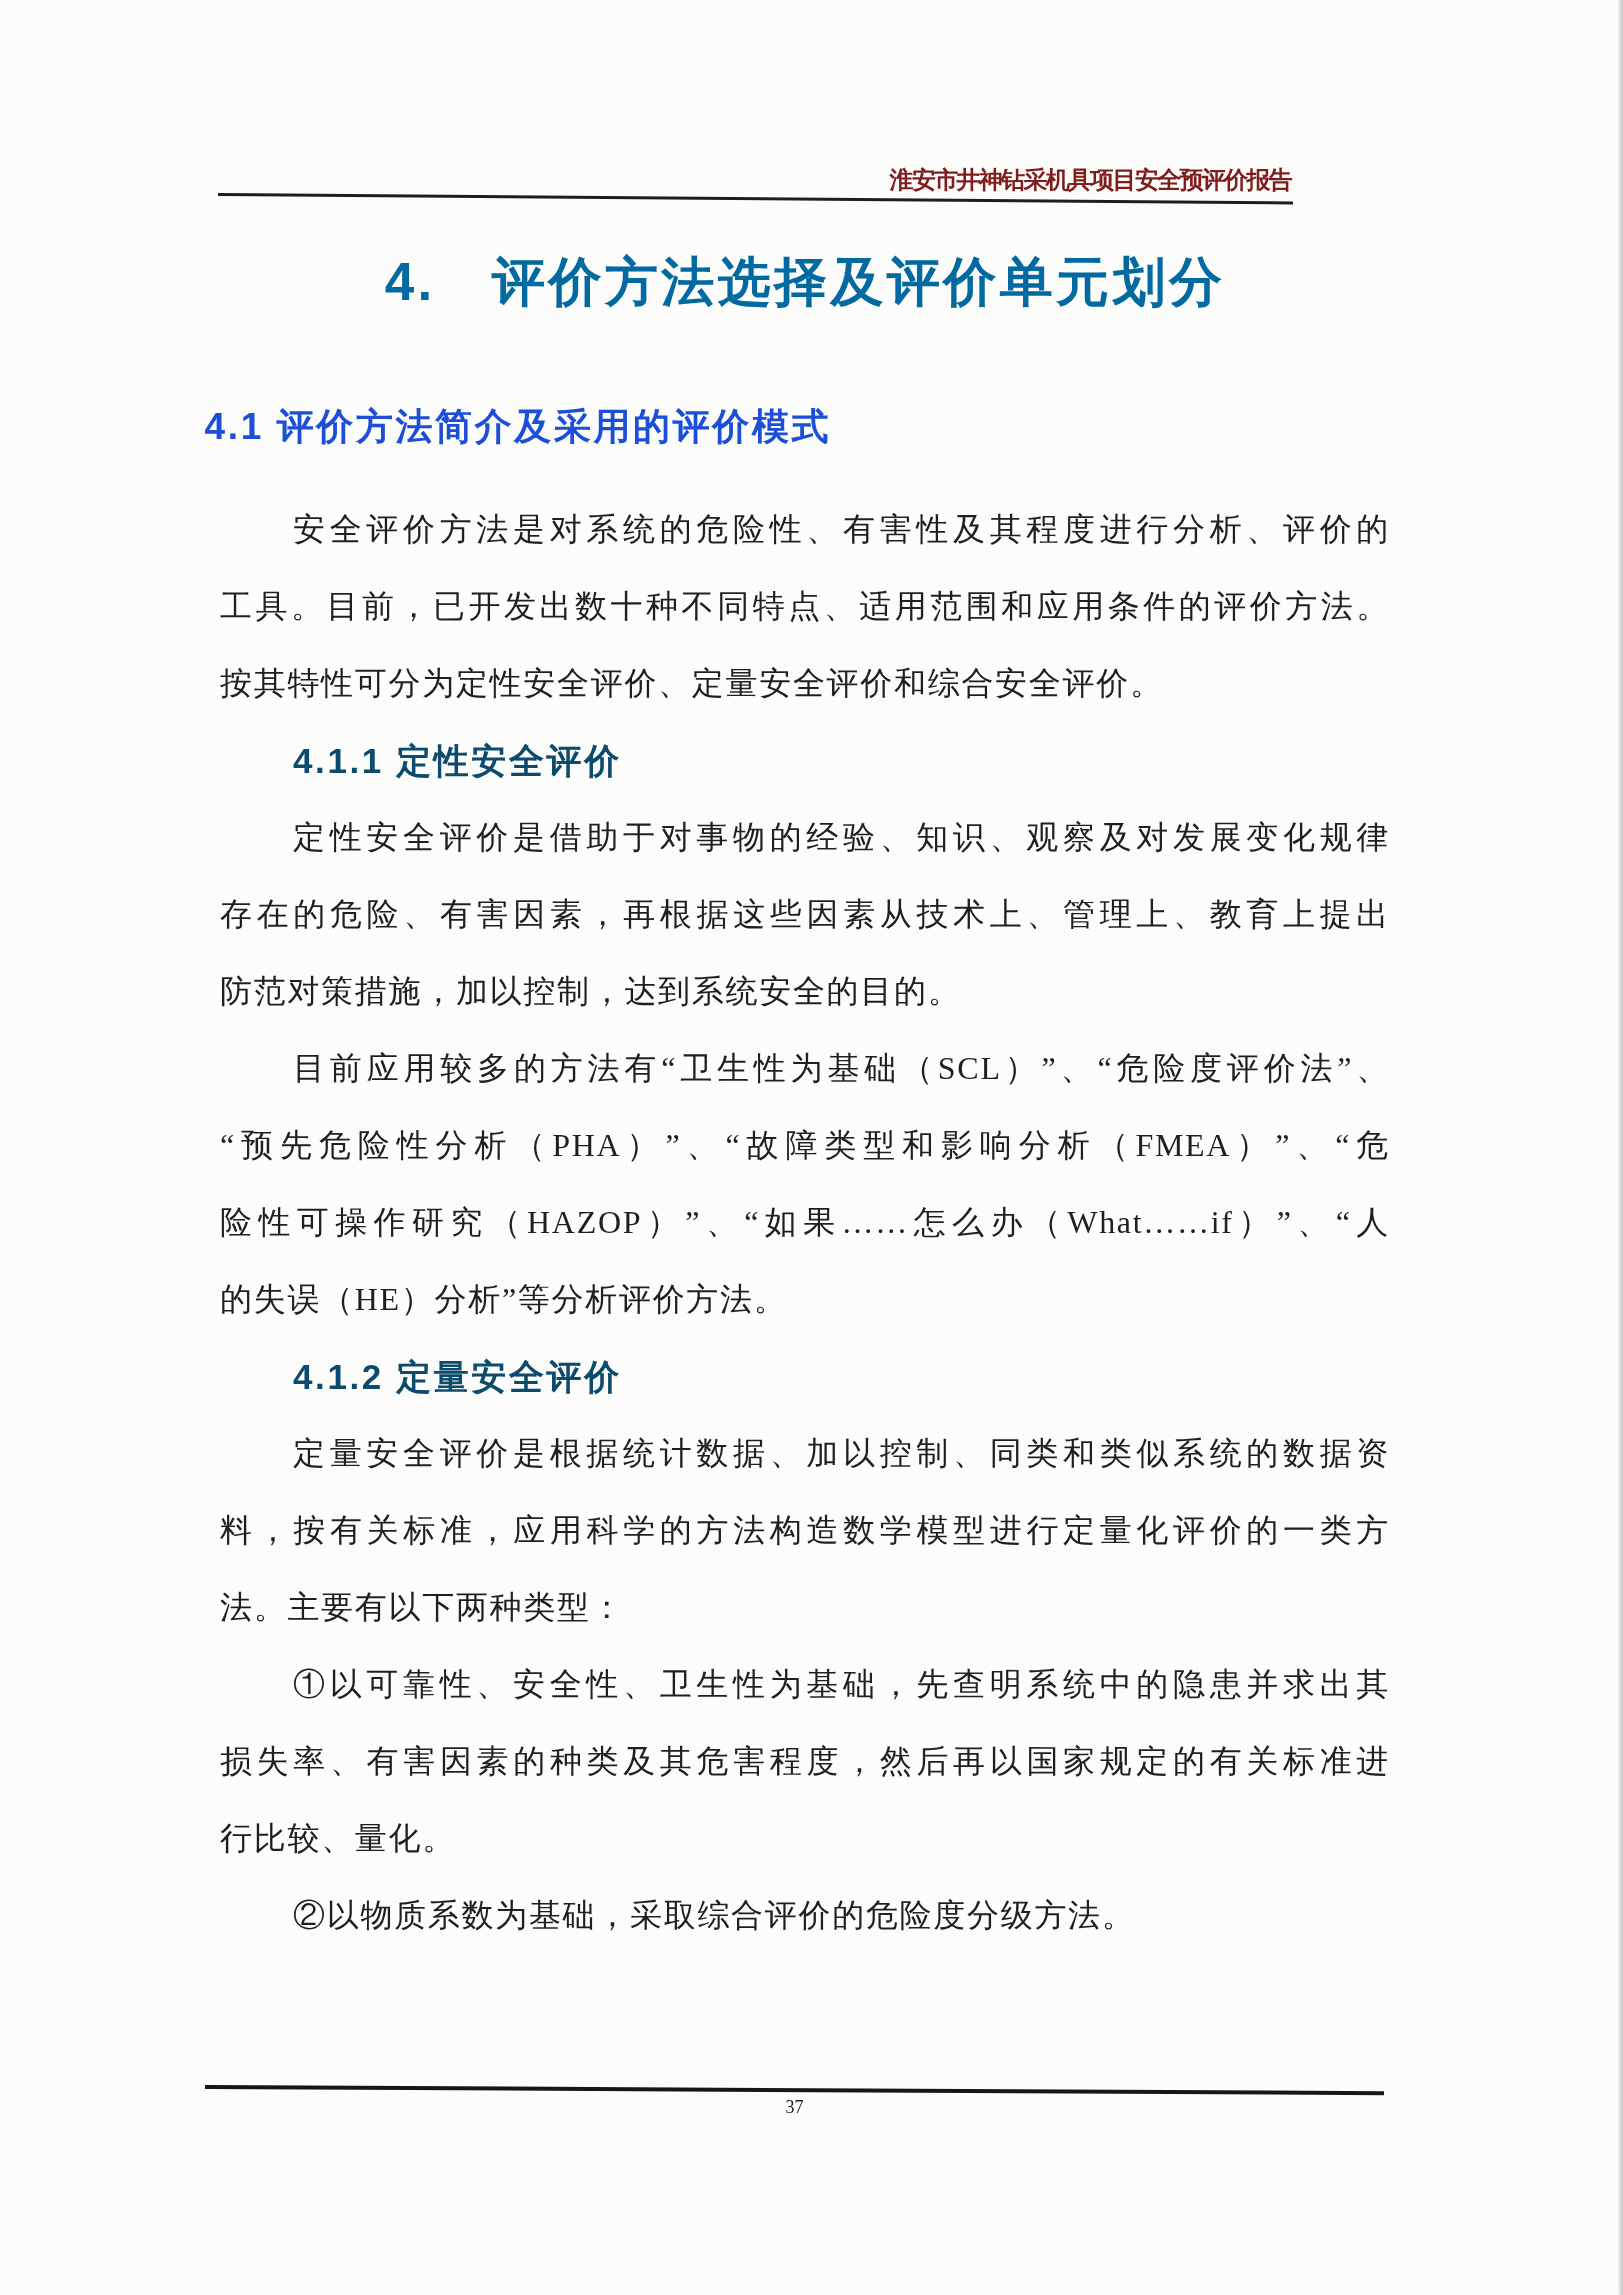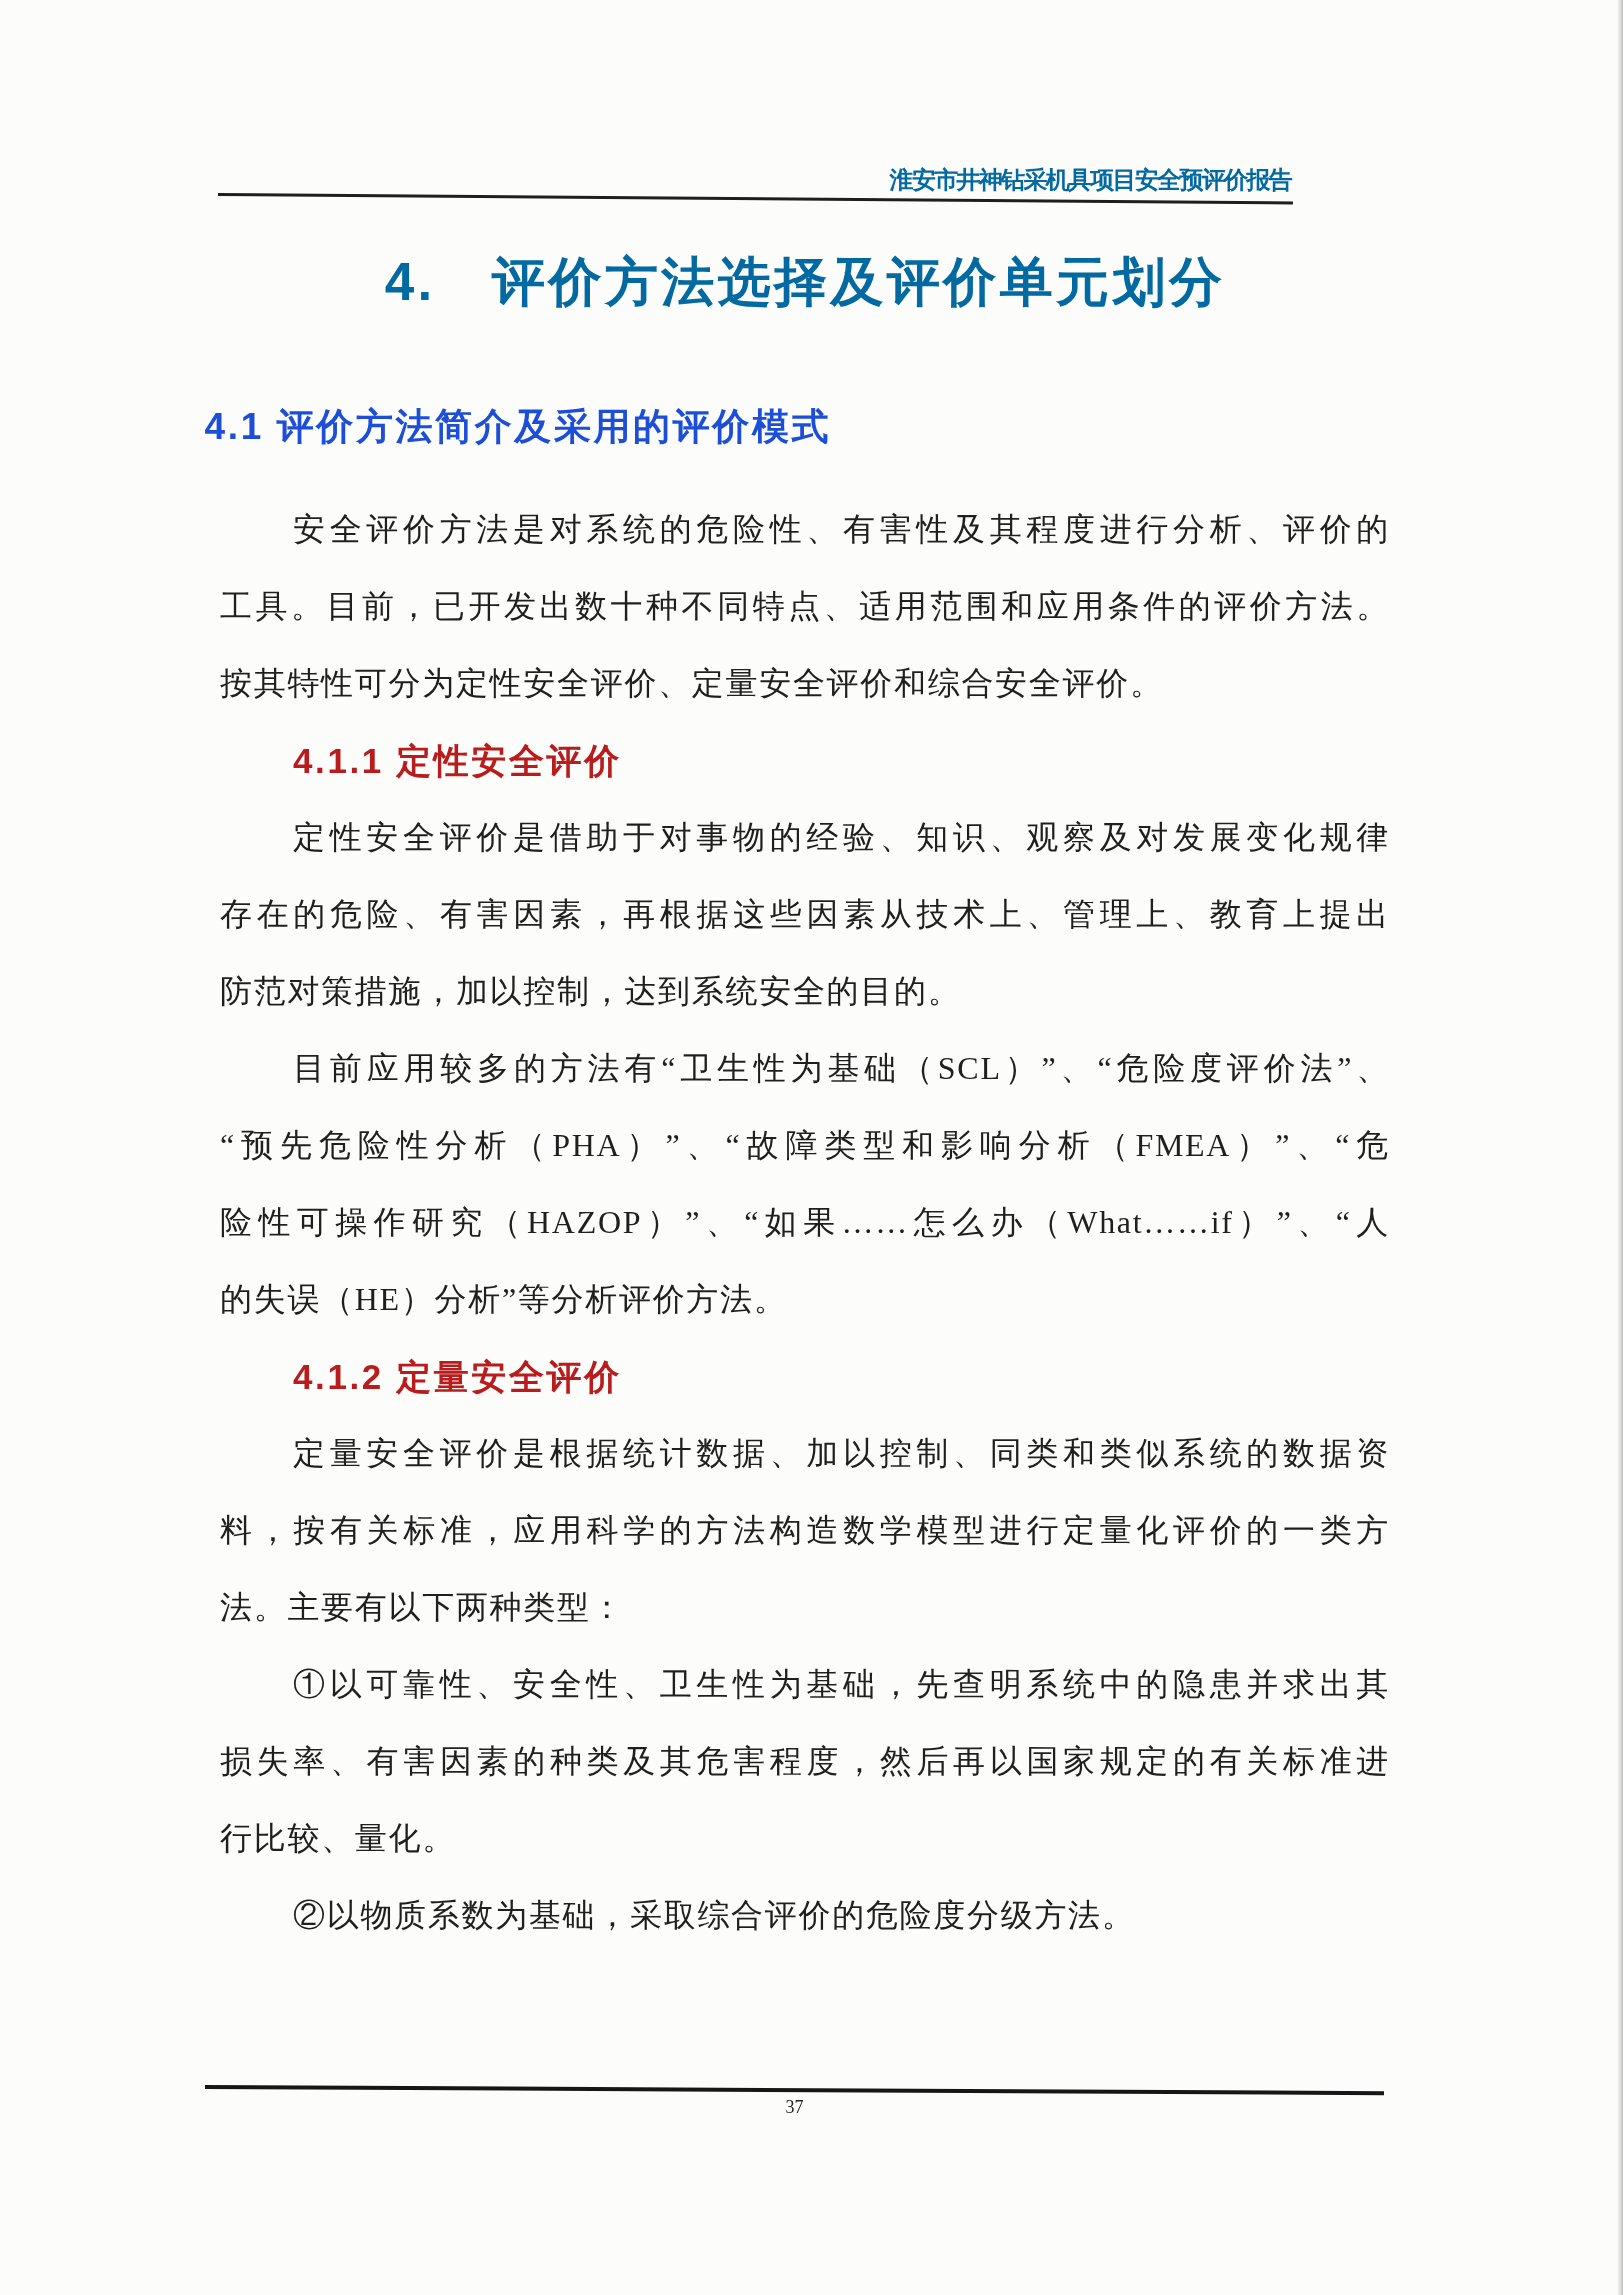--- a/index.html
+++ b/index.html
@@ -15,21 +15,21 @@
   
   .running-header{
     position:absolute;
     top:164px;
     left:0;
     width:1291px;
     text-align:right;
     font-size:24px;
     font-weight:bold;
     letter-spacing:-1.7px;
-    color:#0369a1;
+    color:#7f1d1d;
   }
   .header-rule{
     position:absolute;
     top:193px;
     left:218px;
     width:1075px;
     height:3.4px;
     background:#1e1e1e;
     transform:rotate(0.45deg);
     transform-origin:left center;
@@ -77,21 +77,21 @@
     font-family:"Liberation Sans", sans-serif;
     color:#1d4ed8;
     margin-left:-15.4px;
     margin-bottom:25.6px;
     letter-spacing:2.6px;
   }
   .blk.h3{
     font-size:35px;
     font-weight:bold;
     font-family:"Liberation Sans", sans-serif;
-    color:#b91c1c;
+    color:#0c4a6e;
     margin-left:73px;
     letter-spacing:2.6px;
   }
   
   .footer-rule{
     position:absolute;
     top:2085px;
     left:205px;
     width:1179px;
     height:4.3px;

